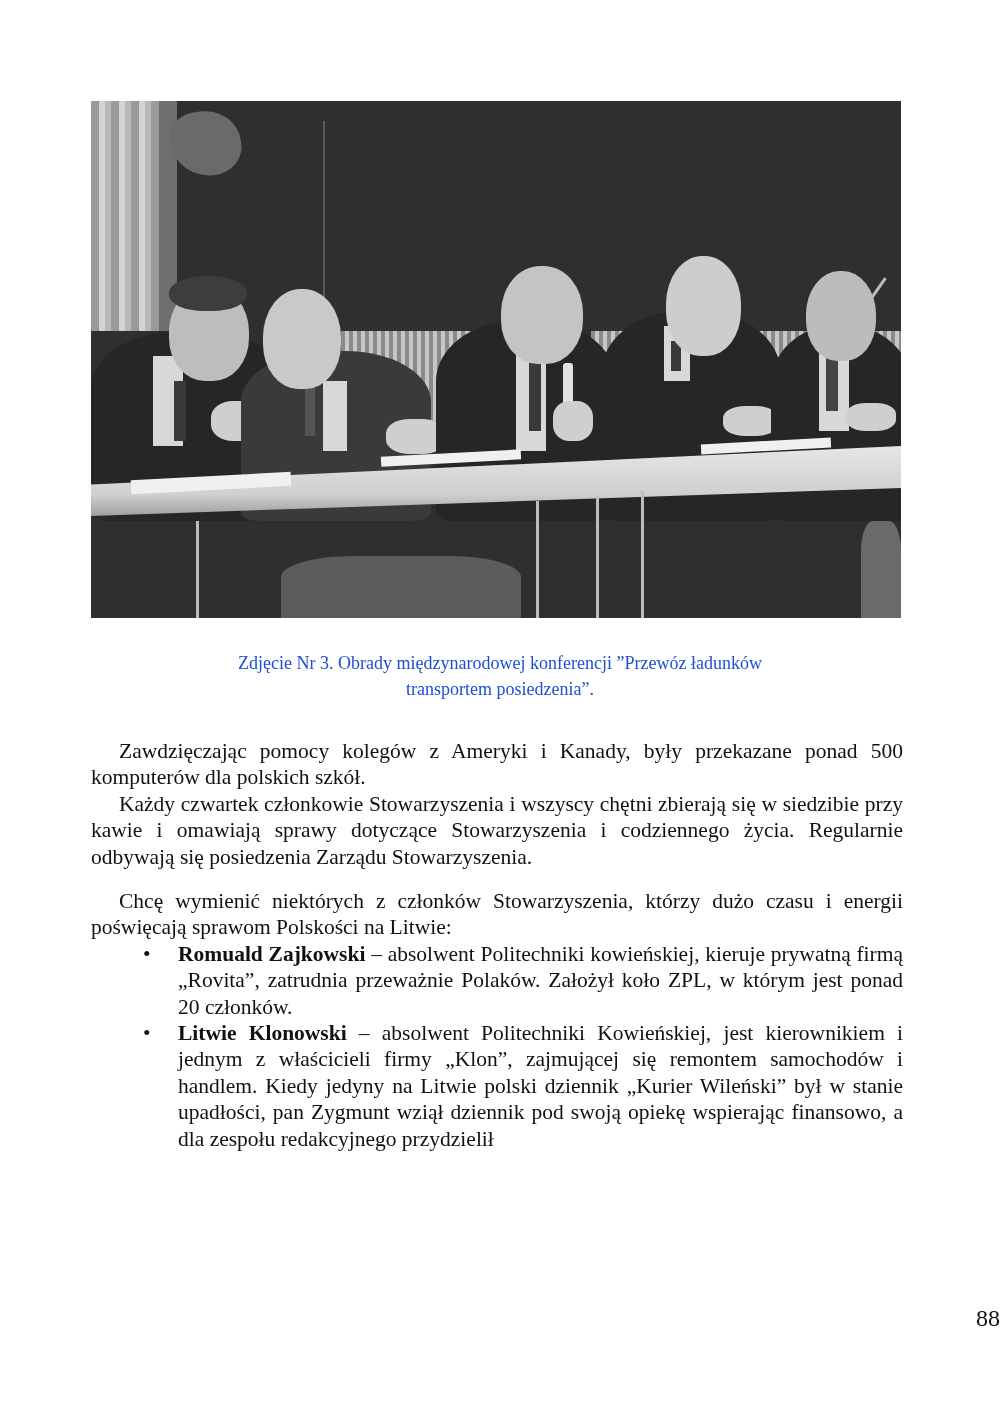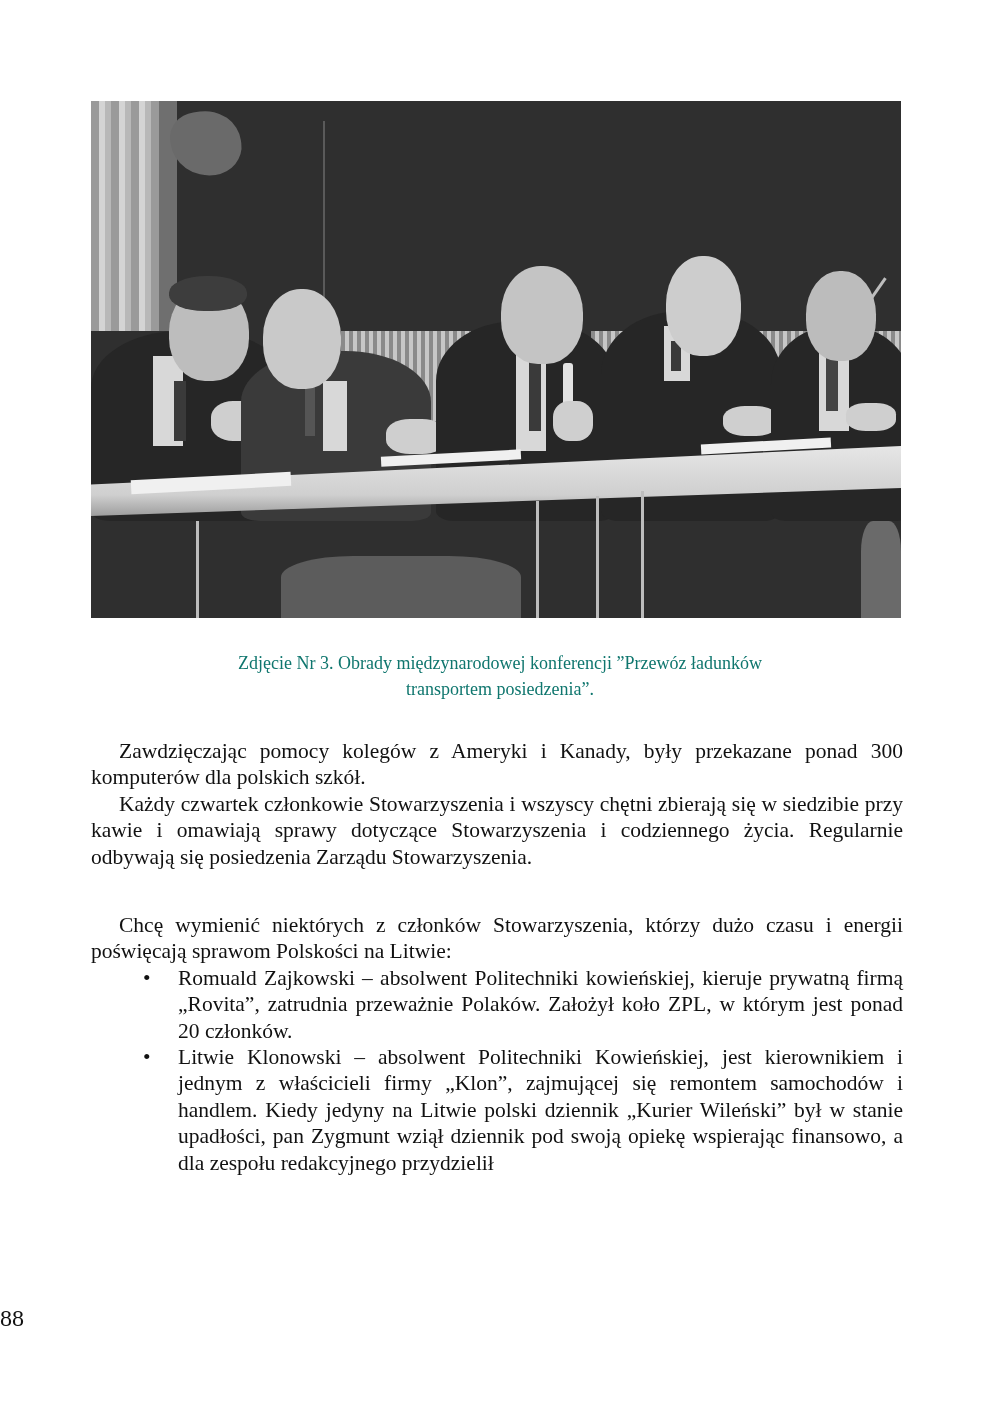--- a/index.html
+++ b/index.html
@@ -31,34 +31,34 @@
 
     .table-top { left: 0; top: 345px; width: 810px; height: 70px;
                  background: linear-gradient(180deg, #e6e6e6 0%, #cfcfcf 70%, #9e9e9e 100%);
                  clip-path: polygon(0 55%, 100% 0, 100% 60%, 0 100%); }
     .paper { background: #f0f0f0; }
     .leg { width: 3px; background: #bdbdbd; }
     .chair { background: #555; border-radius: 30% 30% 0 0; }
 
     
     .caption { position: absolute; left: 150px; top: 650px; width: 700px; text-align: center;
-               font-family: "Liberation Serif", serif; font-size: 18px; line-height: 26px; color: #0f766e; }
+               font-family: "Liberation Serif", serif; font-size: 18px; line-height: 26px; color: #1d4ed8; }
     .caption div { white-space: nowrap; }
 
     
     .body-text { position: absolute; left: 91px; top: 738px; width: 812px;
                  font-size: 21.5px; line-height: 26.4px; text-align: justify; }
     .para { margin: 0; text-indent: 28px; }
-    .para.gap { margin-top: 42px; }
+    .para.gap { margin-top: 18px; }
     .bullets { list-style: none; margin: 0; padding: 0; }
     .bullet { position: relative; padding-left: 87px; text-align: justify; }
     .bullet .dot { position: absolute; left: 52px; top: 0; }
-    .bullet b { font-weight: normal; }
+    .bullet b { font-weight: bold; }
 
-    .page-number { position: absolute; left: 0; width: 1000px; top: 1305px; text-align: left;
+    .page-number { position: absolute; left: 0; width: 1000px; top: 1305px; text-align: right;
                    font-size: 24px; }
   </style>
 </head>
 <body>
 
 <div class="photo">
   <div class="ph curtain"></div>
   <div class="ph curtain-fold"></div>
   <div class="ph flag"></div>
   <div class="ph pole"></div>
@@ -110,21 +110,21 @@
   <div class="ph chair" style="left:190px;top:455px;width:240px;height:70px;background:#5c5c5c;"></div>
   <div class="ph chair" style="left:770px;top:420px;width:40px;height:100px;background:#6a6a6a;"></div>
 </div>
 
 <div class="caption">
   <div>Zdjęcie Nr 3. Obrady międzynarodowej konferencji ”Przewóz ładunków</div>
   <div>transportem posiedzenia”.</div>
 </div>
 
 <div class="body-text">
-  <p class="para">Zawdzięczając pomocy kolegów z Ameryki i Kanady, były przekazane ponad 300 komputerów dla polskich szkół.</p>
+  <p class="para">Zawdzięczając pomocy kolegów z Ameryki i Kanady, były przekazane ponad 500 komputerów dla polskich szkół.</p>
   <p class="para">Każdy czwartek członkowie Stowarzyszenia i wszyscy chętni zbierają się w siedzibie przy kawie i omawiają sprawy dotyczące Stowarzyszenia i codziennego życia. Regularnie odbywają się posiedzenia Zarządu Stowarzyszenia.</p>
   <p class="para gap">Chcę wymienić niektórych z członków Stowarzyszenia, którzy dużo czasu i energii poświęcają sprawom Polskości na Litwie:</p>
   <ul class="bullets">
     <li class="bullet">
       <span class="dot">•</span>
       <b>Romuald Zajkowski</b><span> – absolwent Politechniki kowieńskiej, kieruje prywatną firmą „Rovita”, zatrudnia przeważnie Polaków. Założył koło ZPL, w którym jest ponad 20 członków.</span>
     </li>
     <li class="bullet">
       <span class="dot">•</span>
       <b>Litwie Klonowski</b><span> – absolwent Politechniki Kowieńskiej, jest kierownikiem i jednym z właścicieli firmy „Klon”, zajmującej się remontem samochodów i handlem. Kiedy jedyny na Litwie polski dziennik „Kurier Wileński” był w stanie upadłości, pan Zygmunt wziął dziennik pod swoją opiekę wspierając finansowo, a dla zespołu redakcyjnego przydzielił</span>

